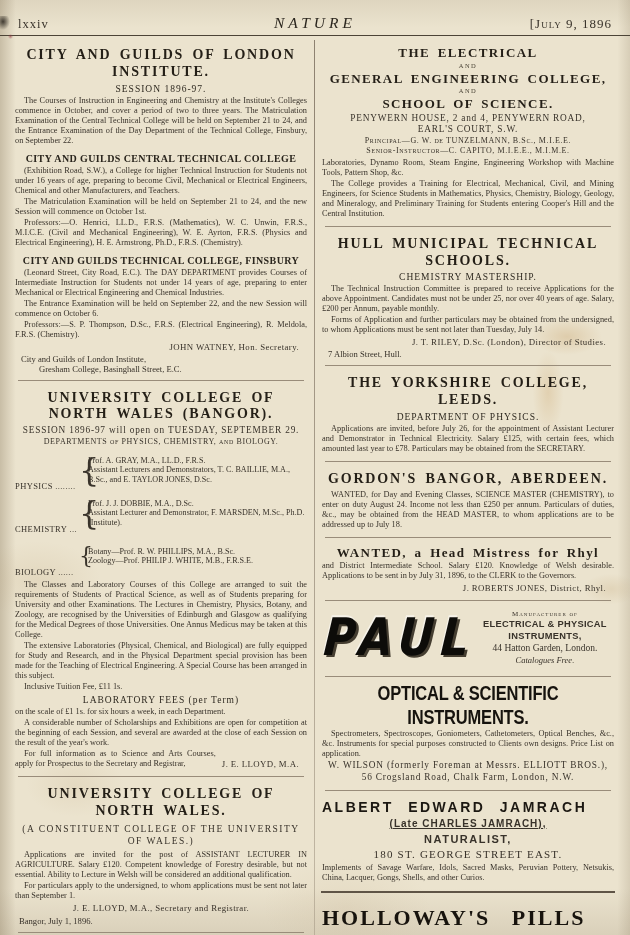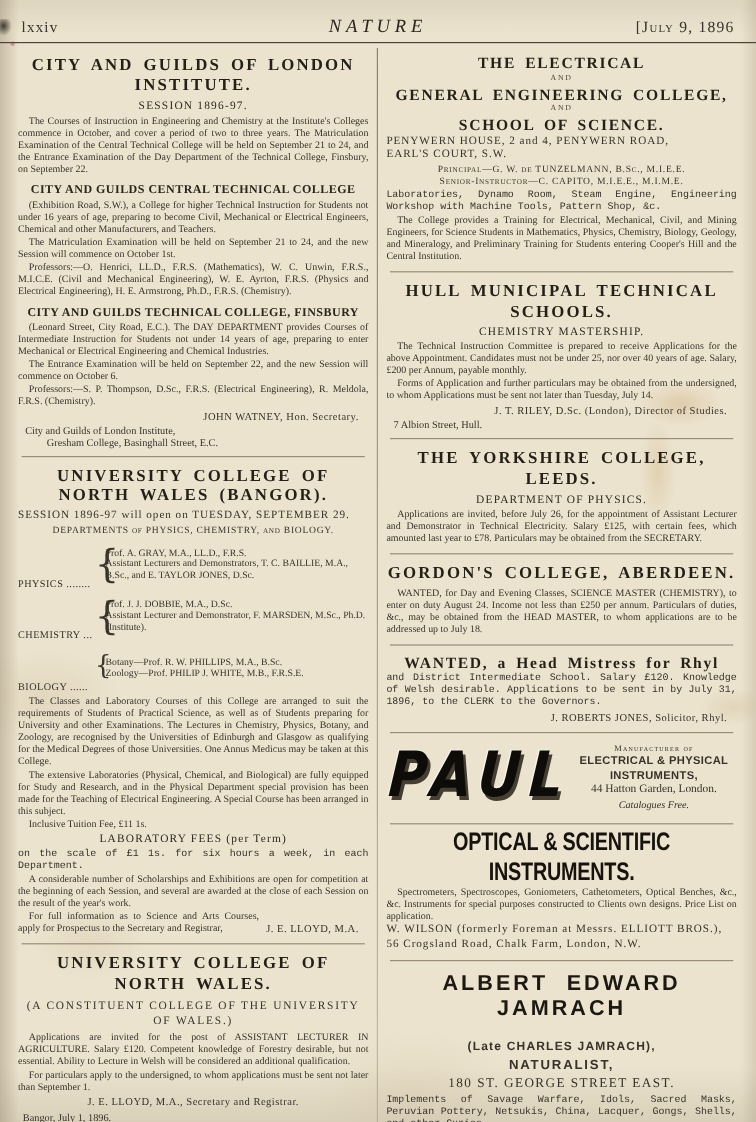--- a/index.html
+++ b/index.html
@@ -38,24 +38,24 @@
   .ad-sep{border:none;border-top:1px solid #998c7a;margin:2px 4px;}
   .ad-sep.thick{border-top:2.5px solid #5f5446;margin:3px 0;}
 
   
   .b-h1{font-weight:bold;font-size:14px;line-height:1.2;text-align:center;letter-spacing:1.8px;word-spacing:3px;margin:4px 0 2px;color:#241f17;}
   .b-h1sm{font-weight:bold;font-size:13px;line-height:1.2;text-align:center;letter-spacing:1.4px;word-spacing:3px;margin:2px 0 1px;color:#241f17;}
   .b-and{font-size:6.5px;text-align:center;letter-spacing:1.5px;margin:0;color:#4a4336;}
   .b-h2{font-weight:bold;font-size:10px;text-align:center;letter-spacing:.4px;margin:7px 0 2px;color:#2a251d;}
   .b-h3{font-size:9.5px;text-align:center;letter-spacing:1px;margin:3px 0 2px;color:#2e2920;}
   .b-subhead{font-size:9.5px;text-align:center;letter-spacing:1.5px;line-height:1.3;margin:3px 0;}
-  .b-line{font-size:9.3px;text-align:left;letter-spacing:.8px;line-height:1.25;}
+  .b-line{font-size:9.3px;text-align:center;letter-spacing:.8px;line-height:1.25;}
   .b-linesm{font-size:8px;text-align:center;font-variant:small-caps;letter-spacing:.6px;line-height:1.3;}
   .b-para{font-size:8.3px;line-height:10px;text-align:justify;text-indent:9px;margin:1px 0;}
-  .b-para-ni{font-size:8.3px;line-height:10px;text-align:justify;margin:1px 0;font-family:Liberation Mono, monospace;}
+  .b-para-ni{font-size:8.3px;line-height:10px;text-align:justify;margin:1px 0;}
   .b-sig{font-size:8.8px;text-align:right;padding-right:8px;margin:2px 0 1px;letter-spacing:.4px;}
   .b-sigc{font-size:8.8px;text-align:center;margin:2px 0 1px;letter-spacing:.4px;}
   .b-addr{font-size:8.6px;padding-left:6px;margin-top:2px;}
   .b-addr2{font-size:8.6px;padding-left:24px;}
   .b-date{font-size:8.6px;padding-left:4px;margin-top:3px;}
   .b-split{display:flex;align-items:flex-end;font-size:8.3px;line-height:10px;margin:1px 0;}
   .split-left{flex:1;text-align:justify;text-indent:9px;}
   .split-right{white-space:nowrap;font-size:8.8px;letter-spacing:.4px;padding-left:6px;padding-right:8px;}
 
   
@@ -75,23 +75,23 @@
   .pl-mfr{font-size:7px;font-variant:small-caps;letter-spacing:1px;}
   .pl-instr{font-family:"Liberation Sans",sans-serif;font-weight:bold;font-size:9.3px;letter-spacing:.3px;line-height:1.3;}
   .pl-addr{font-size:9.5px;line-height:1.4;}
   .pl-cat{font-style:italic;font-size:8.5px;line-height:1.4;}
 
   
   .b-optical-h{font-family:"Liberation Sans",sans-serif;font-weight:bold;font-size:16.5px;text-align:center;
     letter-spacing:-.2px;transform:scaleY(1.28);margin:4px 0 5px;color:#16130e;}
 
   
-  .b-jam-h1{font-family:"Liberation Sans",sans-serif;font-weight:bold;font-size:18px;text-align:center;
-    letter-spacing:2.5px;word-spacing:8px;margin:3px 0 15px;color:#1c1812;}
-  .b-jam-sub{font-family:"Liberation Sans",sans-serif;font-size:10px;font-weight:bold;text-align:center;letter-spacing:1px;line-height:1.4;}
+  .b-jam-h1{font-family:"Liberation Sans",sans-serif;font-weight:bold;font-size:14px;text-align:left;
+    letter-spacing:2.5px;word-spacing:8px;margin:3px 0 2px;color:#1c1812;}
+  .b-jam-sub{font-family:"Liberation Sans",sans-serif;font-size:10px;font-weight:bold;text-align:center;letter-spacing:1px;line-height:1.4;text-decoration:underline;}
   .b-jam-nat{font-family:"Liberation Sans",sans-serif;font-weight:bold;font-size:11px;text-align:center;letter-spacing:1.5px;line-height:1.5;}
   .b-jam-addr{font-size:11px;text-align:center;letter-spacing:1.2px;line-height:1.4;}
 
   
   .b-hol-h1{font-weight:bold;font-size:22px;text-align:left;letter-spacing:2px;word-spacing:14px;margin:6px 0 2px;color:#17130d;}
   .b-hol-cure{font-weight:bold;font-size:13px;text-align:center;letter-spacing:5px;margin:2px 0 5px;color:#1c1812;}
 </style>
 </head>
 <body>
 
@@ -206,28 +206,28 @@
           <div class="b-addr">7 Albion Street, Hull.</div>
         </div>
         <div class="ad-sep"></div>
         <div class="ad">
           <div class="b-h1">THE YORKSHIRE COLLEGE, LEEDS.</div>
           <div class="b-h3">DEPARTMENT OF PHYSICS.</div>
           <div class="b-para">Applications are invited, before July 26, for the appointment of Assistant Lecturer and Demonstrator in Technical Electricity. Salary £125, with certain fees, which amounted last year to £78. Particulars may be obtained from the SECRETARY.</div>
         </div>
         <div class="ad-sep"></div>
         <div class="ad">
-          <div class="b-h1">GORDON'S COLLEGE, ABERDEEN.</div>
+          <div class="b-h1">GORDON'S BANGOR, ABERDEEN.</div>
           <div class="b-para">WANTED, for Day and Evening Classes, SCIENCE MASTER (CHEMISTRY), to enter on duty August 24. Income not less than £250 per annum. Particulars of duties, &amp;c., may be obtained from the HEAD MASTER, to whom applications are to be addressed up to July 18.</div>
         </div>
         <div class="ad-sep"></div>
         <div class="ad">
           <div class="b-h1sm">WANTED, a Head Mistress for Rhyl</div>
           <div class="b-para-ni">and District Intermediate School. Salary £120. Knowledge of Welsh desirable. Applications to be sent in by July 31, 1896, to the CLERK to the Governors.</div>
-          <div class="b-sig">J. ROBERTS JONES, Solicitor, Rhyl.</div>
+          <div class="b-sig">J. ROBERTS JONES, District, Rhyl.</div>
         </div>
         <div class="ad-sep"></div>
         <div class="ad">
           <div class="b-paul">
             <div class="paul-logo">PAUL</div>
             <div class="paul-right">
               <div class="pl-mfr">Manufacturer of</div>
               <div class="pl-instr">ELECTRICAL &amp; PHYSICAL</div>
               <div class="pl-instr">INSTRUMENTS,</div>
               <div class="pl-addr">44 Hatton Garden, London.</div>

